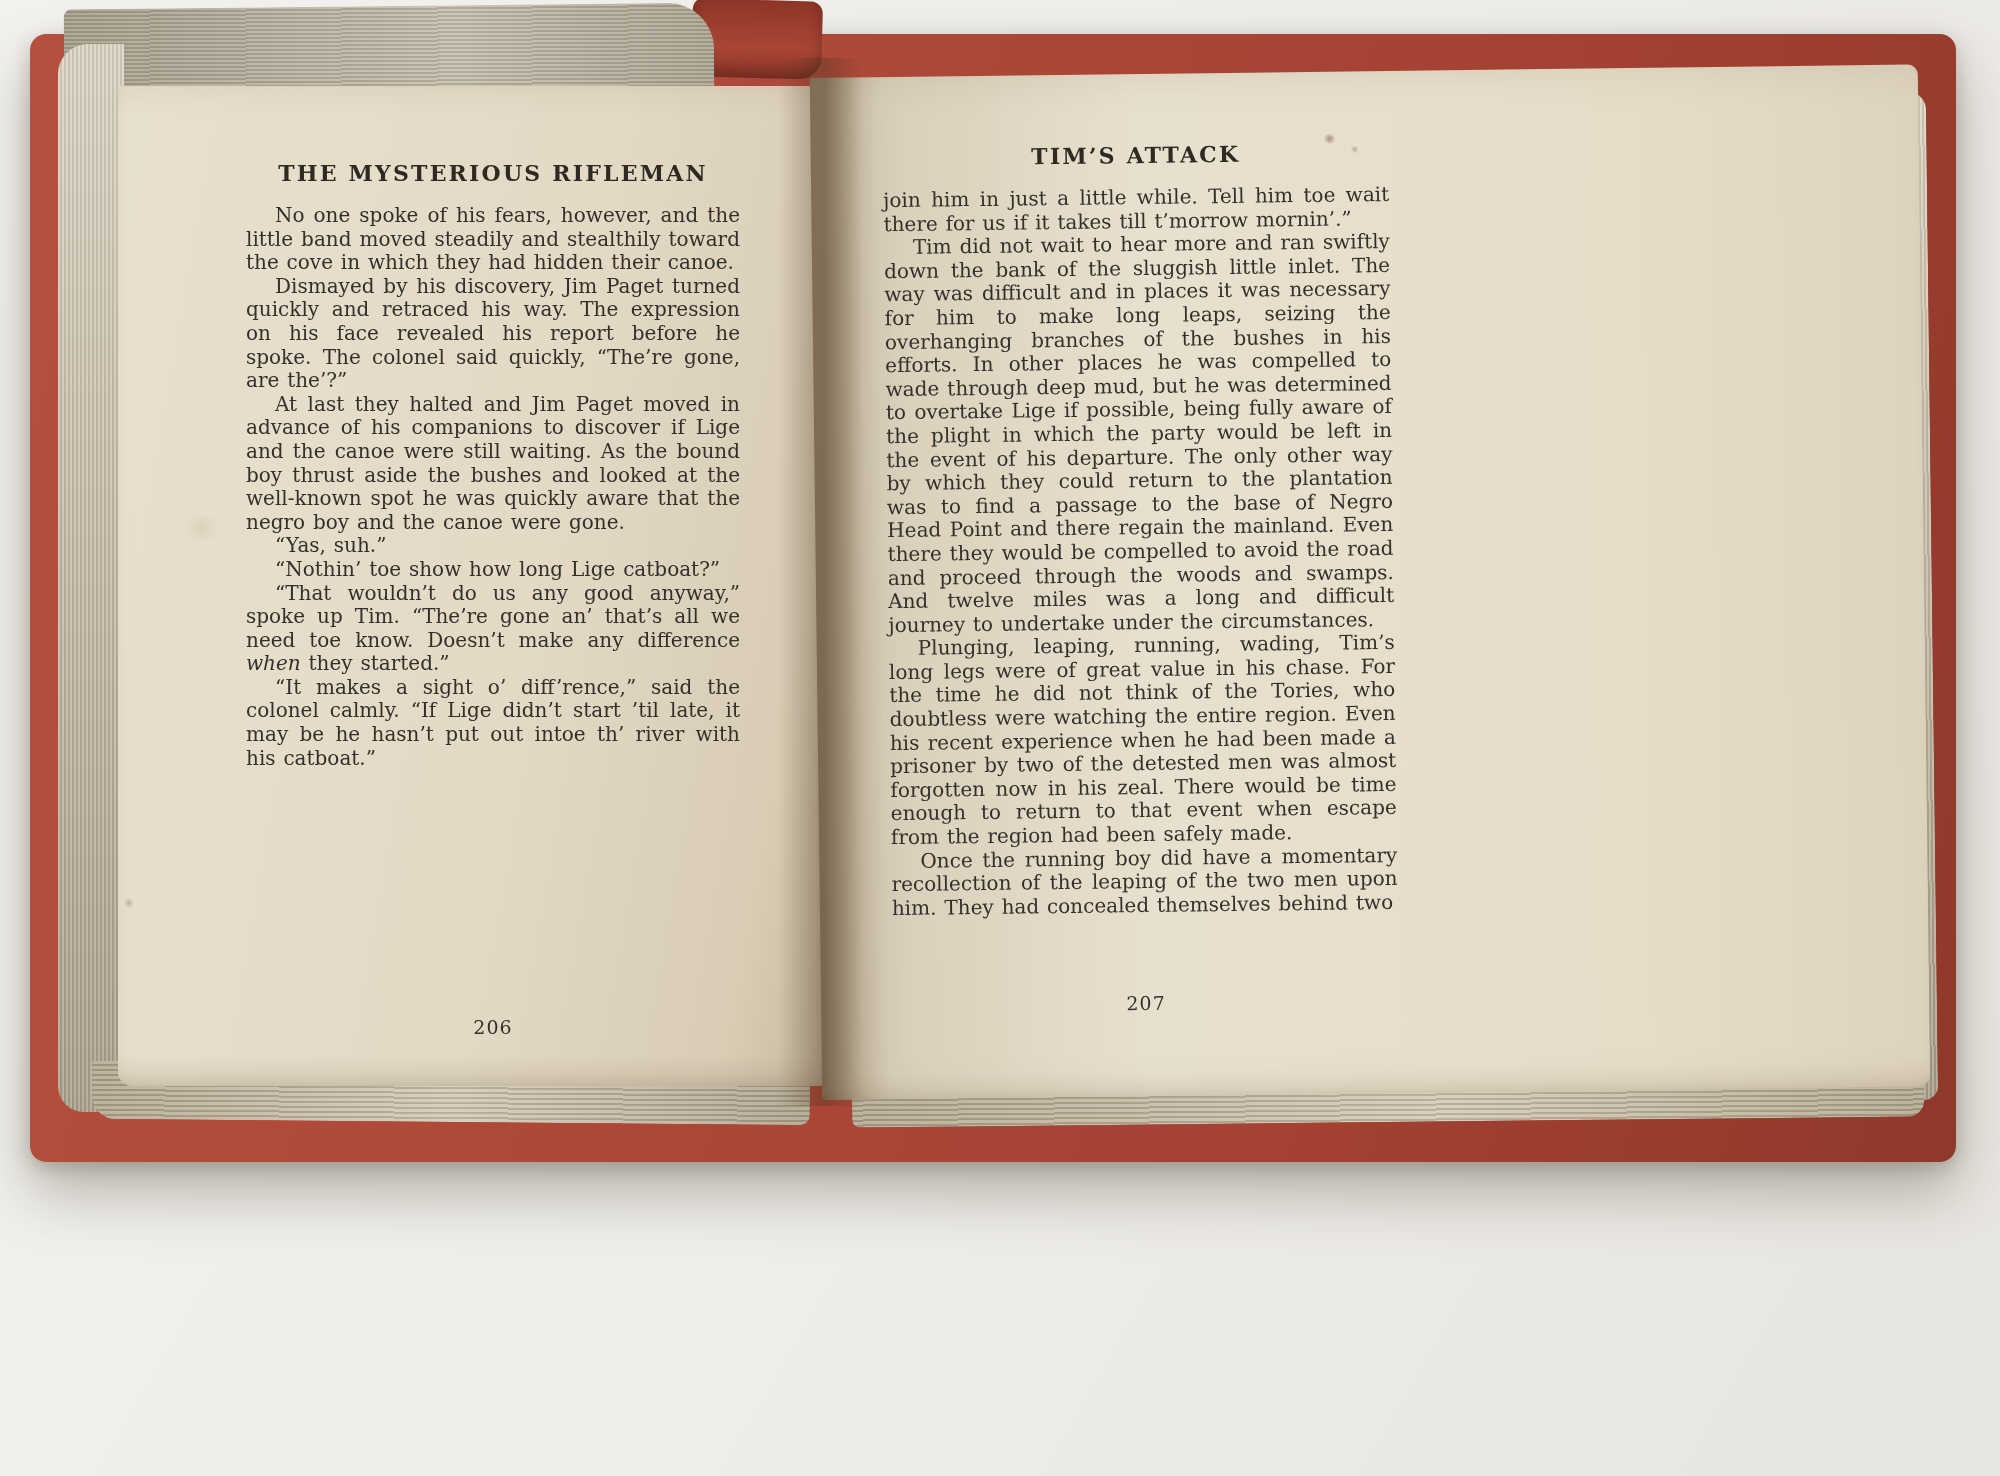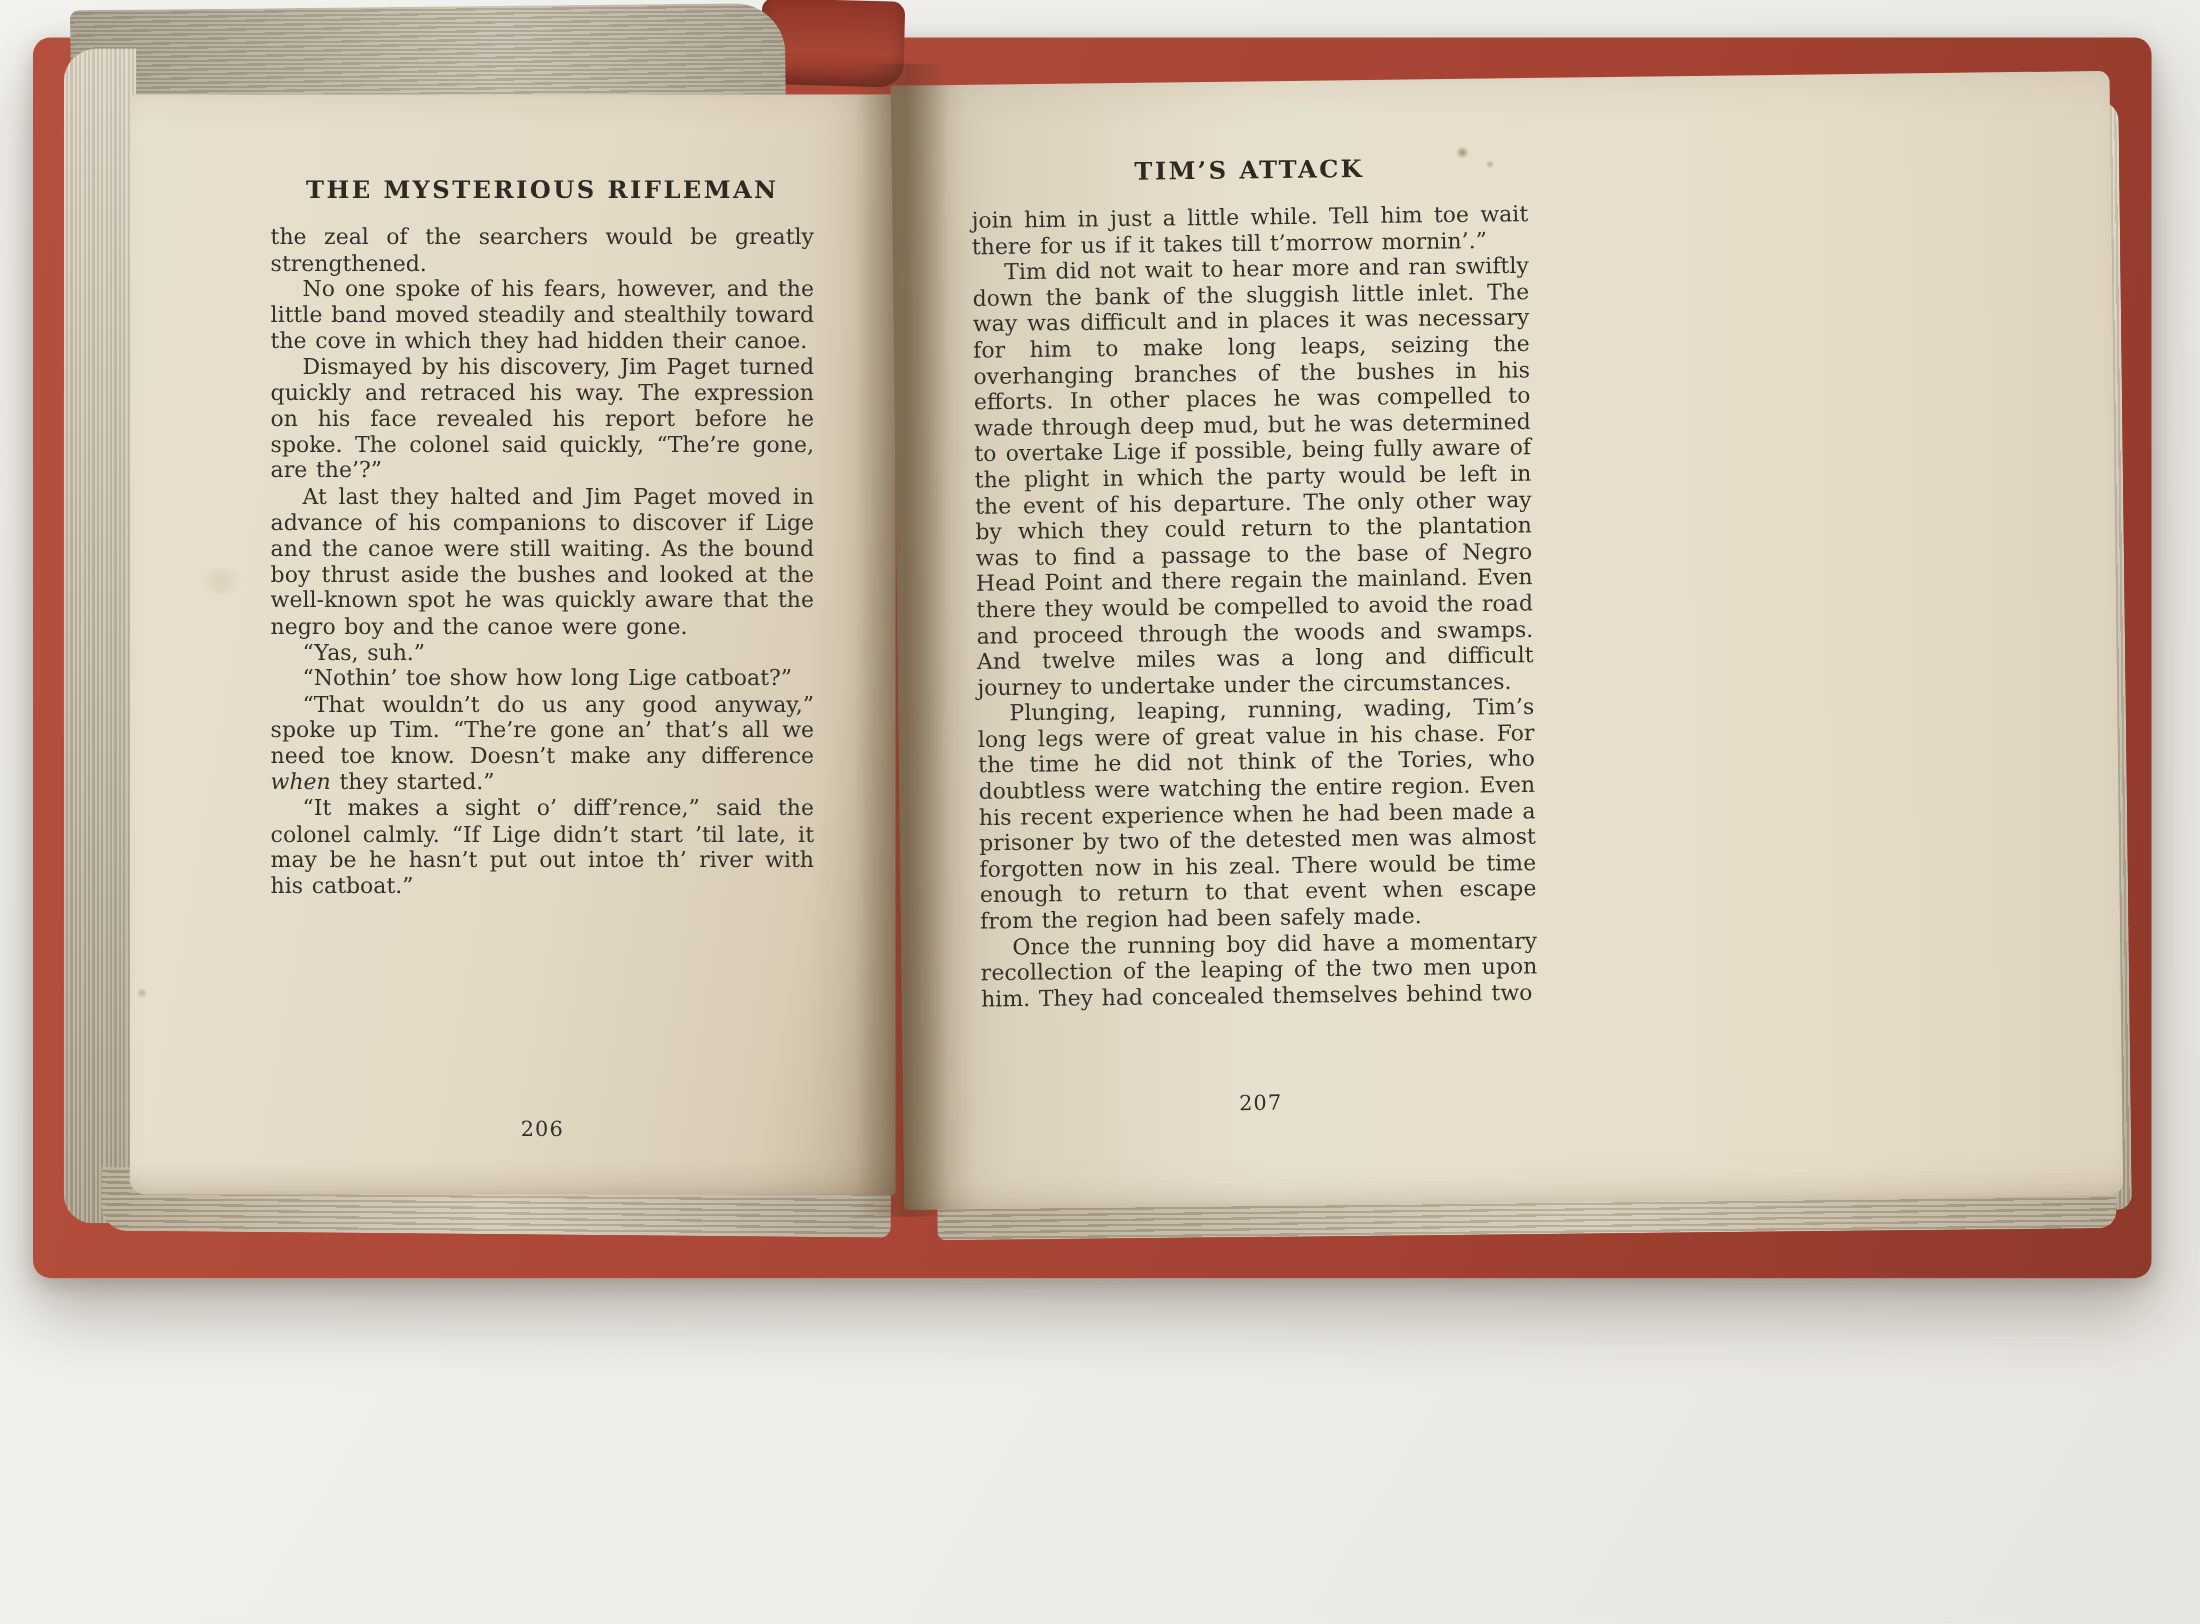--- a/index.html
+++ b/index.html
@@ -70,20 +70,21 @@
     transform:rotate(-0.6deg);
   }
   
   .page{position:absolute;color:#33302a;}
   .page-left{
     left:118px;top:86px;width:696px;height:1000px;
     background:linear-gradient(100deg,#e8e0ce 0%,#e3d9c5 55%,#d8ccb5 85%,#c0b199 100%);
     border-radius:4px 2px 2px 14px;
     box-shadow:inset -46px 0 55px -32px rgba(80,55,25,0.45),
                inset 0 -18px 30px -20px rgba(80,55,25,0.25);
+    padding-left:47px;
   }
   .page-right{
     left:816px;top:78px;width:1108px;height:1022px;
     transform:rotate(-0.7deg);
     transform-origin:left center;
     background:linear-gradient(to right,#b9ab92 0%,#d9cfba 6%,#e8e0ce 30%,#e6ddc9 75%,#ded3be 100%);
     border-radius:2px 10px 12px 4px;
     box-shadow:inset 55px 0 65px -38px rgba(80,55,25,0.50),
                inset 0 -16px 28px -20px rgba(80,55,25,0.22);
   }
@@ -131,21 +132,20 @@
   <div class="edges-bottom-left"></div>
   <div class="edges-right"></div>
   <div class="edges-bottom-right"></div>
 
   <div class="page page-left">
     <div class="stain s3"></div>
     <div class="stain s4"></div>
     <div class="page-inner">
       <div class="running-head">THE MYSTERIOUS RIFLEMAN</div>
       <div class="page-body">
-        <p class="cont">the zeal of the searchers would be greatly strengthened.</p>
         <p>No one spoke of his fears, however, and the little band moved steadily and stealthily toward the cove in which they had hidden their canoe.</p>
         <p>Dismayed by his discovery, Jim Paget turned quickly and retraced his way. The expression on his face revealed his report before he spoke. The colonel said quickly, “The’re gone, are the’?”</p>
         <p>At last they halted and Jim Paget moved in advance of his companions to discover if Lige and the canoe were still waiting. As the bound boy thrust aside the bushes and looked at the well-known spot he was quickly aware that the negro boy and the canoe were gone.</p>
         <p>“Yas, suh.”</p>
         <p>“Nothin’ toe show how long Lige catboat?”</p>
         <p><span>“That wouldn’t do us any good anyway,” spoke up Tim. “The’re gone an’ that’s all we need toe know. Doesn’t make any difference </span><em>when</em><span> they started.”</span></p>
         <p>“It makes a sight o’ diff’rence,” said the colonel calmly. “If Lige didn’t start ’til late, it may be he hasn’t put out intoe th’ river with his catboat.”</p>
       </div>
       <div class="pagenum">206</div>
     </div>

